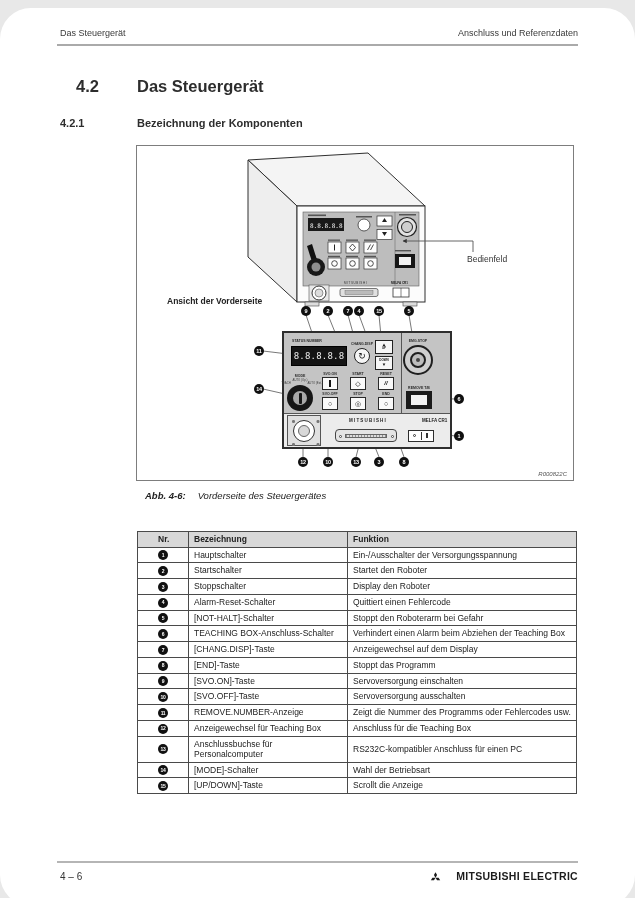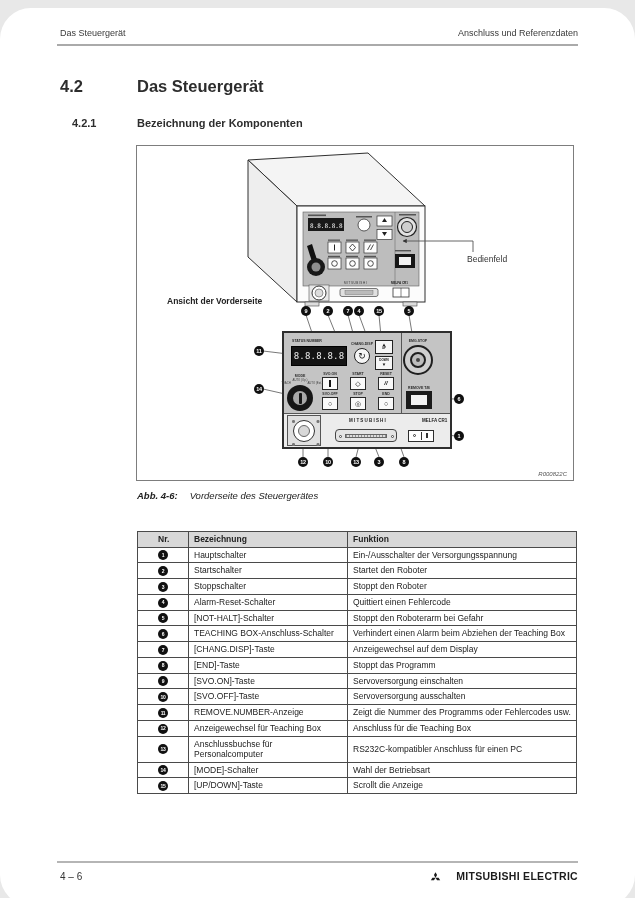--- a/index.html
+++ b/index.html
@@ -13,24 +13,24 @@
   .runhead{position:absolute;top:20px;left:60px;right:57px;display:flex;justify-content:space-between;font-size:9px;color:#3a3a3a;}
   .headrule{position:absolute;top:36px;left:57px;right:57px;height:2px;background:#aaa;}
   .footrule{position:absolute;top:853px;left:57px;right:57px;height:2px;background:#b5b5b5;}
   .footer{position:absolute;top:862px;left:60px;right:57px;display:flex;justify-content:space-between;align-items:center;}
   .page-num{font-size:10px;color:#333;}
   .brandmark{display:flex;align-items:center;gap:14px;}
   .brandmark svg{display:block;}
   .brand-text{font-size:10.5px;font-weight:bold;letter-spacing:.3px;color:#1c1c1c;}
   
   .h1{position:absolute;top:69px;left:60px;right:57px;font-size:16.5px;font-weight:bold;color:#2d2d2d;}
-  .h1 .num{position:absolute;left:0;}
+  .h1 .num{position:absolute;left:16px;}
   .h1 .tit{position:absolute;left:77px;}
   .h2{position:absolute;top:109px;left:60px;right:57px;font-size:11px;font-weight:bold;color:#2d2d2d;}
-  .h2 .num{position:absolute;left:12px;}
+  .h2 .num{position:absolute;left:0;}
   .h2 .tit{position:absolute;left:77px;}
   
   .figure{position:absolute;top:137px;left:136px;width:438px;height:336px;border:1.5px solid #7d7d7d;box-sizing:border-box;background:#fff;}
   .fig-canvas{position:absolute;inset:0;}
   .fig-svg{position:absolute;left:0;top:0;z-index:1;}
   .view-label{position:absolute;left:30px;top:150px;font-size:8.5px;font-weight:bold;color:#222;z-index:3;}
   .pointer-label{position:absolute;left:330px;top:108px;font-size:8.5px;color:#333;z-index:3;}
   .ref-code{position:absolute;right:6px;bottom:3px;font-size:6px;font-style:italic;color:#555;z-index:3;}
   .callout{position:absolute;width:10px;height:10px;border-radius:50%;background:#101010;color:#fff;
     font-size:5.5px;font-weight:bold;letter-spacing:-.2px;display:flex;align-items:center;justify-content:center;
@@ -80,21 +80,21 @@
   .dsub{position:absolute;left:51px;top:15px;width:62px;height:13px;border:1px solid #444;border-radius:4px;background:#e4e4e4;}
   .dsub .pins{position:absolute;left:9px;right:9px;top:3.5px;bottom:3.5px;border:1px solid #666;
     background:repeating-linear-gradient(90deg,#909090 0 1px,#dcdcdc 1px 3px);}
   .dsub .d1,.dsub .d2{position:absolute;top:4.5px;width:3px;height:3px;border-radius:50%;background:#fff;border:1px solid #444;}
   .dsub .d1{left:2.5px;} .dsub .d2{right:2.5px;}
   .power{position:absolute;left:124px;top:16px;width:26px;height:12px;border:1.5px solid #2e2e2e;background:#fff;}
   .power .dot{position:absolute;left:3.5px;top:2.5px;width:3.5px;height:3.5px;border:1px solid #333;border-radius:50%;}
   .power .mid{position:absolute;left:12px;top:1px;bottom:1px;width:1px;background:#333;}
   .power .bar{position:absolute;left:17px;top:2px;width:2px;height:5px;background:#333;}
   
-  .caption{position:absolute;left:137px;display:flex;gap:12px;font-size:9.5px;font-style:italic;color:#222;}
+  .caption{position:absolute;left:145px;display:flex;gap:12px;font-size:9.5px;font-style:italic;color:#222;}
   .caption .cl{font-weight:bold;}
   .fig-caption{top:482px;}
   
   .tablewrap{position:absolute;top:523px;left:137px;width:440px;}
   table.comp-table{border-collapse:collapse;width:100%;table-layout:fixed;font-size:8.5px;color:#222;}
   .comp-table th,.comp-table td{border:1px solid #4a4a4a;padding:2px 5px;text-align:left;vertical-align:middle;line-height:10.5px;}
   .comp-table th{background:#d8d8d8;font-weight:bold;}
   .comp-table .c-nr{width:25px;padding-left:20px;}
   .comp-table .c-name{width:148px;}
   .badge{display:inline-flex;width:10px;height:10px;border-radius:50%;background:#111;color:#fff;
@@ -349,21 +349,21 @@
 
     <tr>
       <td class="c-nr"><span class="badge">2</span></td>
       <td class="c-name">Startschalter</td>
       <td class="c-fn">Startet den Roboter</td>
     </tr>
 
     <tr>
       <td class="c-nr"><span class="badge">3</span></td>
       <td class="c-name">Stoppschalter</td>
-      <td class="c-fn">Stoppt den Roboter</td>
+      <td class="c-fn">Display den Roboter</td>
     </tr>
 
     <tr>
       <td class="c-nr"><span class="badge">4</span></td>
       <td class="c-name">Alarm-Reset-Schalter</td>
       <td class="c-fn">Quittiert einen Fehlercode</td>
     </tr>
 
     <tr>
       <td class="c-nr"><span class="badge">5</span></td>

